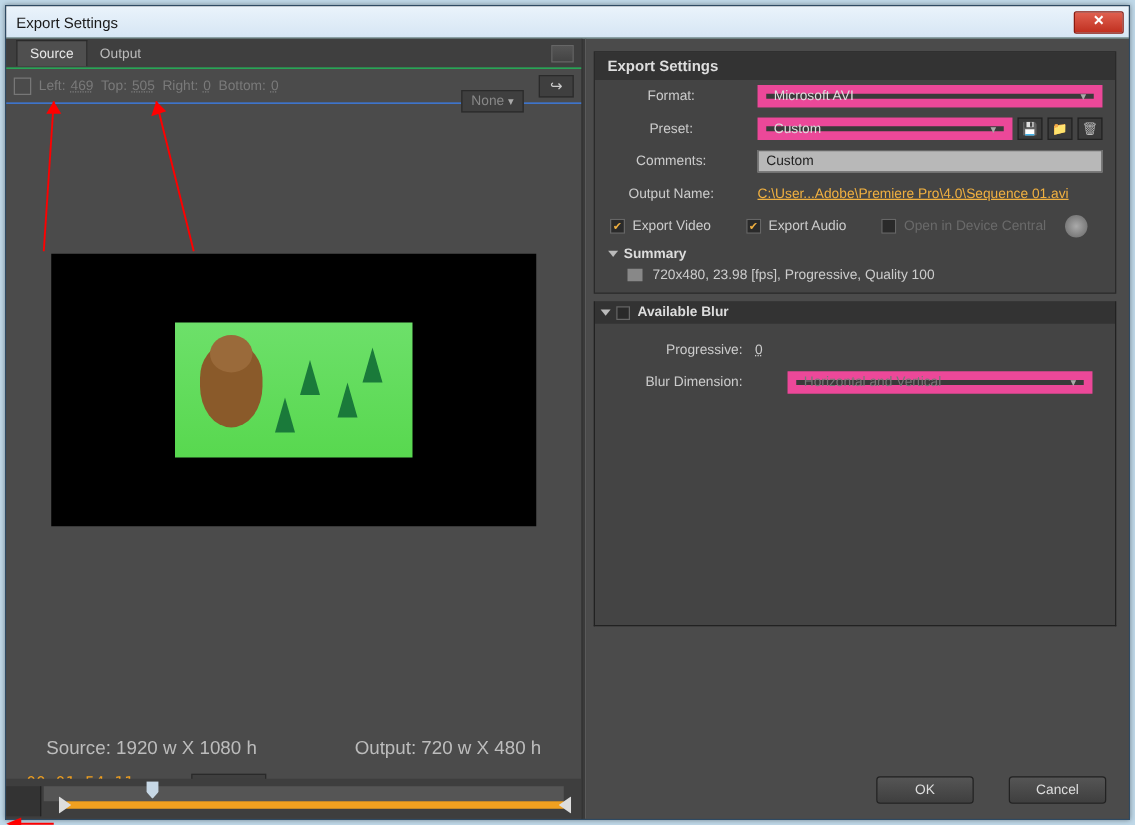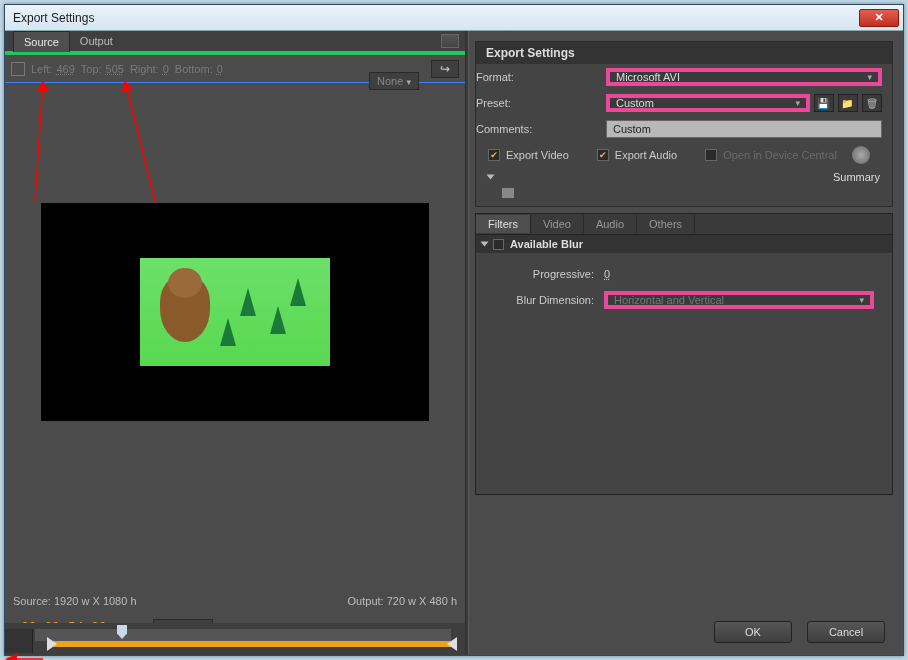--- a/index.html
+++ b/index.html
@@ -7,42 +7,42 @@
   .window { position: absolute; left: 4px; top: 4px; width: 900px; height: 652px; background: #4b4b4b; border: 1px solid #2e4a63; box-shadow: 0 0 4px rgba(0,0,0,.4); }
   .titlebar { height: 26px; background: linear-gradient(#eaf3fb,#d6e6f4); display: flex; align-items: center; padding: 0 4px 0 8px; border-bottom: 1px solid #8aa; }
   .titlebar span.title { font-size: 12px; color: #1a1a1a; }
   .close-btn { margin-left: auto; width: 40px; height: 18px; background: linear-gradient(#e06050,#c03020); border: 1px solid #8a1a0f; border-radius: 2px; color: #fff; font-size: 11px; text-align: center; line-height: 15px; font-weight: bold; }
   .body { display: flex; height: calc(100% - 26px); }
   .left-pane { width: 460px; background: #4b4b4b; position: relative; }
   .right-pane { flex: 1; background: #4b4b4b; display: flex; flex-direction: column; }
   .splitter { width: 4px; background: #3a3a3a; cursor: col-resize; border-left:1px solid #2f2f2f; border-right:1px solid #5a5a5a; }
 
   
-  .tabrow { display: flex; align-items: center; height: 24px; background: #3f3f3f; border-bottom: 4px solid #22c55e; padding-left: 8px; }
+  .tabrow { display: flex; align-items: center; height: 24px; background: #3f3f3f; border-bottom: 1px solid #22c55e; padding-left: 8px; }
   .tabrow .tab { font-size: 11px; padding: 4px 10px; color: #bcbcbc; cursor: pointer; }
   .tabrow .tab.active { color: #e8e8e8; background: #4f4f4f; border: 1px solid #2a2a2a; border-bottom: none; }
   .tabrow .spacer { flex: 1; }
   .tabrow .menu-icon { width: 18px; height: 14px; margin-right: 6px; border:1px solid #666; background: linear-gradient(#555,#444); }
 
   .croprow { display: flex; align-items: center; height: 28px; padding: 0 6px; gap: 6px; color: #7a7a7a; font-size: 11px; border-bottom: 1px solid #3b82f6; }
   .croprow .field { display: flex; gap: 4px; }
   .croprow .val { color: #7a7a7a; text-decoration: underline dotted; }
   .croprow .btn { margin-left: auto; width: 50px; height: 18px; background: #3f3f3f; border:1px solid #2a2a2a; color:#888; text-align:center; line-height:16px; font-size:11px;margin-top:24px; }
   .croprow .arrow-btn { width: 28px; height: 18px; background: #3f3f3f; border:1px solid #2a2a2a; margin-left:6px; display:flex; align-items:center; justify-content:center;}
   .croprow .crop-ico { width:14px; height:14px; border:1px solid #777; position:relative;}
 
   .preview-wrap { position: relative; height: 430px; }
   .video-box { position: absolute; left: 36px; top: 120px; width: 388px; height: 218px; background: #000; }
   .video-img { position:absolute; left:50%; top:50%; transform:translate(-50%,-50%); width:190px; height:108px; background: linear-gradient(#6de06a,#58d84f); overflow:hidden; }
   .video-img::before{content:"";position:absolute;left:20px;top:18px;width:50px;height:66px;background:#8a5a2a;border-radius:40% 40% 50% 50%;}
   .video-img::after{content:"";position:absolute;left:28px;top:10px;width:34px;height:30px;background:#9a6a3a;border-radius:50%;}
   .tree{position:absolute;width:0;height:0;border-left:8px solid transparent;border-right:8px solid transparent;border-bottom:28px solid #1a7a3a;}
   .t1{left:100px;top:30px;} .t2{left:130px;top:48px;} .t3{left:150px;top:20px;} .t4{left:80px;top:60px;}
 
-  .dims-row { position:absolute; bottom: 48px; left:0; right:0; display:flex; justify-content:space-between; padding:0 8px; color:#bcbcbc; font-size:11px; }
+  .dims-row { position:absolute; bottom: 48px; left:0; right:0; display:flex; justify-content:space-between; padding:0 32px; color:#bcbcbc; font-size:15px; }
 
   .time-row { position:absolute; bottom: 18px; left:0; right:0; display:flex; align-items:center; padding:0 16px; gap:10px; }
   .timecode { color:#f0a020; font-size:13px; font-family: "Lucida Console", monospace; border-bottom:2px solid #f0a020; padding-bottom:1px;}
   .mark-btn { color:#ccc; font-size:10px; cursor:pointer; }
   .fit-sel { width:60px; height:18px; background:#3f3f3f; border:1px solid #2a2a2a; color:#ccc; font-size:11px; display:flex; align-items:center; padding:0 4px; justify-content:space-between;}
   .chev { font-size:9px; color:#aaa;}
 
   .timeline { position:absolute; left:0; right:0; bottom:0; height:32px; background:#3e3e3e; }
   .tl-track { position:absolute; left:30px; right:14px; top:6px; height:12px; background:#555; }
   .tl-range { position:absolute; left:48px; right:14px; top:18px; height:6px; background:#f0a020; }
@@ -51,48 +51,48 @@
   .tl-out{ position:absolute; right:8px; top:14px; width:10px; height:14px; background:#ddd; clip-path: polygon(100% 0,0 50%,100% 100%);}
   .tl-scroll { position:absolute; left:0; width:28px; top:6px; height:24px; background:#333; border-right:1px solid #222;}
 
   
   .arrow-svg { position:absolute; pointer-events:none; }
 
   
   .settings-box { margin:10px 10px 6px 6px; border:1px solid #2a2a2a; background:#444; }
   .settings-title { background:#333; color:#ddd; font-weight:bold; font-size:12px; padding:4px 10px; }
   .form-row { display:flex; align-items:center; height:26px; font-size:11px; color:#ccc; }
-  .form-row .lbl { width:130px; text-align:left; padding-right:8px; }
+  .form-row .lbl { width:130px; text-align:center; padding-right:8px; }
   .form-row .val-box { flex:1; margin-right:10px; }
-  .dropdown { height:18px; background:#3a3a3a; border:4px solid #ec4899; display:flex; align-items:center; padding:0 6px; color:#ddd; font-size:11px; justify-content:space-between; }
+  .dropdown { height:18px; background:#3a3a3a; border:7px solid #ec4899; display:flex; align-items:center; padding:0 6px; color:#ddd; font-size:11px; justify-content:space-between; }
   .dropdown.light { background:#b8b8b8; color:#222; border:1px solid #666;}
   .icon-btn { width:20px; height:18px; background:#3a3a3a; border:1px solid #222; margin-left:4px; display:inline-flex; align-items:center; justify-content:center; color:#bbb; font-size:10px;}
   .link-text { color:#f0b040; text-decoration: underline; font-size:11px; }
   .checkrow { display:flex; align-items:center; gap:6px; padding:4px 12px; font-size:11px; color:#ccc;}
   .chk { width:12px; height:12px; background:#2a2a2a; border:1px solid #666; display:inline-flex; align-items:center; justify-content:center; color:#f0b040; font-size:9px;}
   .chk.unchecked{color:transparent;}
   .disabled-txt{ color:#6a6a6a; }
   .globe-btn { margin-left:auto; width:18px; height:18px; border-radius:50%; background:radial-gradient(#aaa,#666); margin-right:10px;}
-  .summary-hdr { display:flex; align-items:center; gap:6px; padding:3px 12px; font-size:11px; color:#ddd; font-weight:normal;justify-content:space-between;}
+  .summary-hdr { display:flex; align-items:center; gap:6px; padding:3px 12px; font-size:11px; color:#ddd; font-weight:bold;}
   .tri { display:inline-block; width:0; height:0; border-top:4px solid transparent; border-bottom:4px solid transparent; border-left:5px solid #bbb; transform:rotate(90deg);}
   .sum-line { display:flex; gap:8px; padding:2px 12px 2px 26px; font-size:11px; color:#ccc; align-items:center;}
   .sum-ico { width:12px; height:10px; background:#888; }
 
   .filter-tabs { display:flex; align-items:center; height:22px; background:#3a3a3a; margin:0 10px 0 6px; border:1px solid #222;}
   .filter-tabs .ftab { padding:3px 12px; font-size:11px; color:#999; cursor:pointer;}
   .filter-tabs .ftab.active { background:#4f4f4f; color:#e0e0e0; border-right:1px solid #222;}
   .filter-tabs .ftab:not(.active){ border-right:1px solid #2a2a2a;}
   .filter-tabs .spacer{flex:1;}
   .filter-body { margin:0 10px 0 6px; background:#444; border:1px solid #222; border-top:none; height:260px; padding:8px;}
   .gauss-hdr { background:#333; display:flex; align-items:center; gap:6px; padding:3px 6px; font-size:11px; color:#ddd; font-weight:bold; margin:-8px -8px 8px -8px;}
   .gauss-row { display:flex; align-items:center; font-size:11px; color:#ccc; height:26px;}
   .gauss-row .lbl { width:120px; text-align:right; padding-right:10px;}
   .und { text-decoration: underline dotted; color:#ccc;}
 
-  .footer { margin-top:auto; height:46px; display:flex; align-items:center; justify-content:flex-end; gap:15px; padding:0 18px; }
+  .footer { margin-top:auto; height:46px; display:flex; align-items:center; justify-content:flex-end; gap:28px; padding:0 18px; }
   .btn-main { width:78px; height:22px; background:linear-gradient(#555,#3f3f3f); border:1px solid #222; color:#ddd; font-size:11px; border-radius:3px; text-align:center; line-height:20px; cursor:pointer;}
 </style>
 </head>
 <body>
 
 <div class="window">
   <div class="titlebar">
     <span class="title">Export Settings</span>
     <div class="close-btn">✕</div>
   </div>
@@ -205,64 +205,61 @@
           </div>
         </div>
         <div class="form-row">
           <div class="lbl">Comments:</div>
           <div class="val-box">
               <div class="dropdown light">
                 <span>Custom</span>
               </div>
             </div>
         </div>
+        <div class="form-row">
+          <div class="lbl">Output Name:</div>
+          <div class="val-box"><span class="link-text">C:\User...Adobe\Premiere Pro\4.0\Sequence 01.avi</span></div>
+        </div>
 
         <div class="checkrow">
           <div class="chk">✔</div>
           <span>Export Video</span>
           <div style="width:16px;"></div>
           <div class="chk">✔</div>
           <span>Export Audio</span>
           <div style="width:16px;"></div>
           <div class="chk unchecked">✔</div>
           <span class="disabled-txt">Open in Device Central</span>
           <div class="globe-btn"></div>
         </div>
 
         <div class="summary-hdr">
           <span class="tri"></span>
           <span>Summary</span>
         </div>
         <div class="sum-line">
             <div class="sum-ico"></div>
+            <span>720x480, 23.98 [fps], Progressive, Quality 100</span>
           </div>
         <div style="height:6px;"></div>
       </div>
 
-      <div class="filter-tabs">
-        <div class="ftab active">Filters</div>
-        <div class="ftab">Video</div>
-        <div class="ftab">Audio</div>
-        <div class="ftab">Others</div>
-        <div class="spacer"></div>
-        <div class="menu-icon" style="margin:3px 4px;"></div>
-      </div>
       <div class="filter-body">
         <div class="gauss-hdr">
           <span class="tri"></span>
           <div class="chk unchecked" style="width:11px;height:11px;">✔</div>
           <span>Available Blur</span>
         </div>
         <div class="gauss-row">
           <div class="lbl">Progressive:</div>
           <span class="und">0</span>
         </div>
         <div class="gauss-row">
           <div class="lbl">Blur Dimension:</div>
-          <div class="dropdown" style="flex:1;margin-right:10px;color:#777;">
+          <div class="dropdown" style="flex:1;margin-right:10px;color:#777;margin-left:26px;">
               <span>Horizontal and Vertical</span>
               <span class="chev">▾</span>
             </div>
         </div>
       </div>
 
       <div class="footer">
         <div class="btn-main">OK</div>
         <div class="btn-main">Cancel</div>
       </div>

